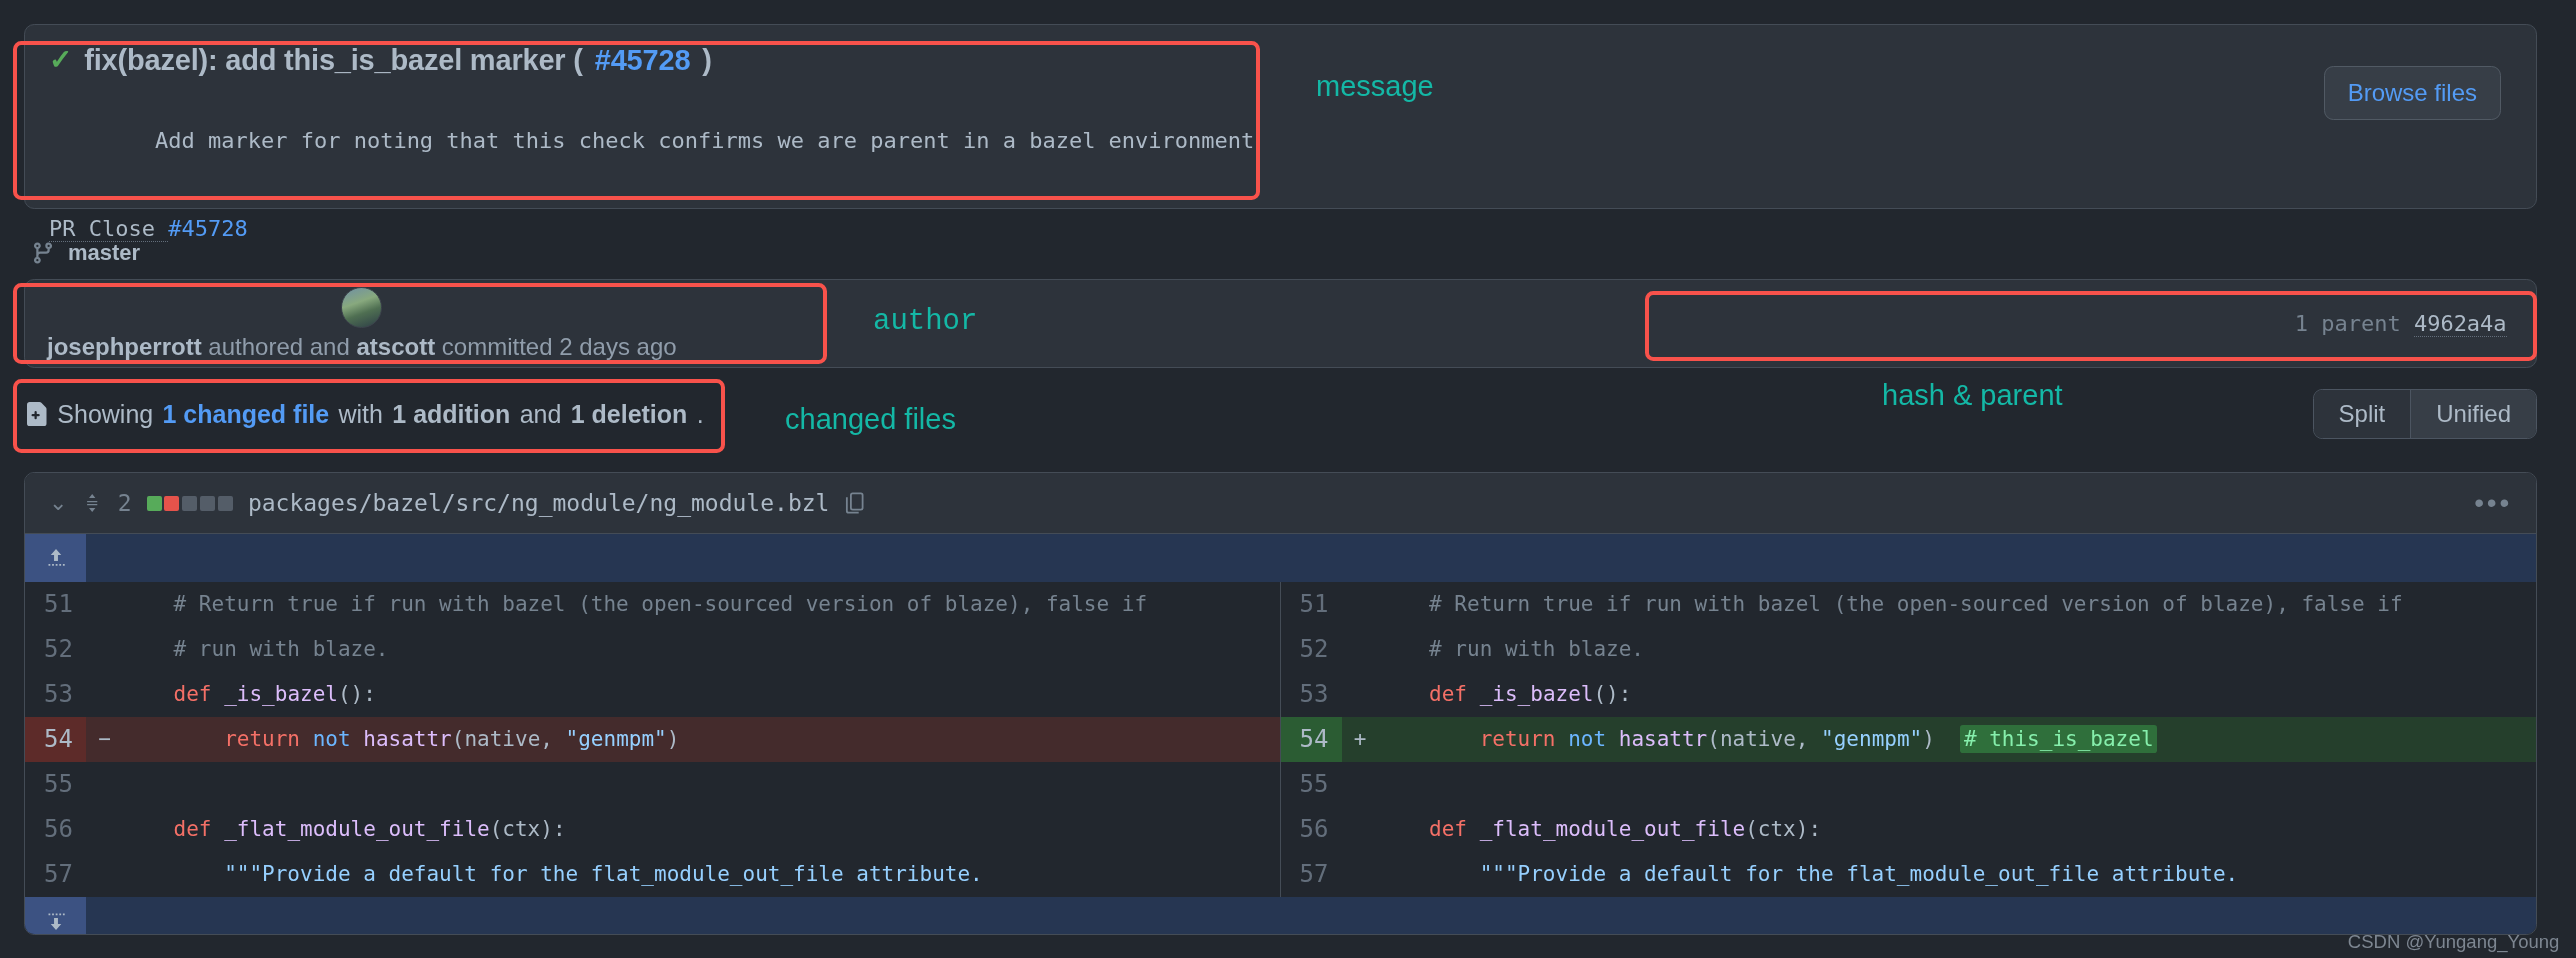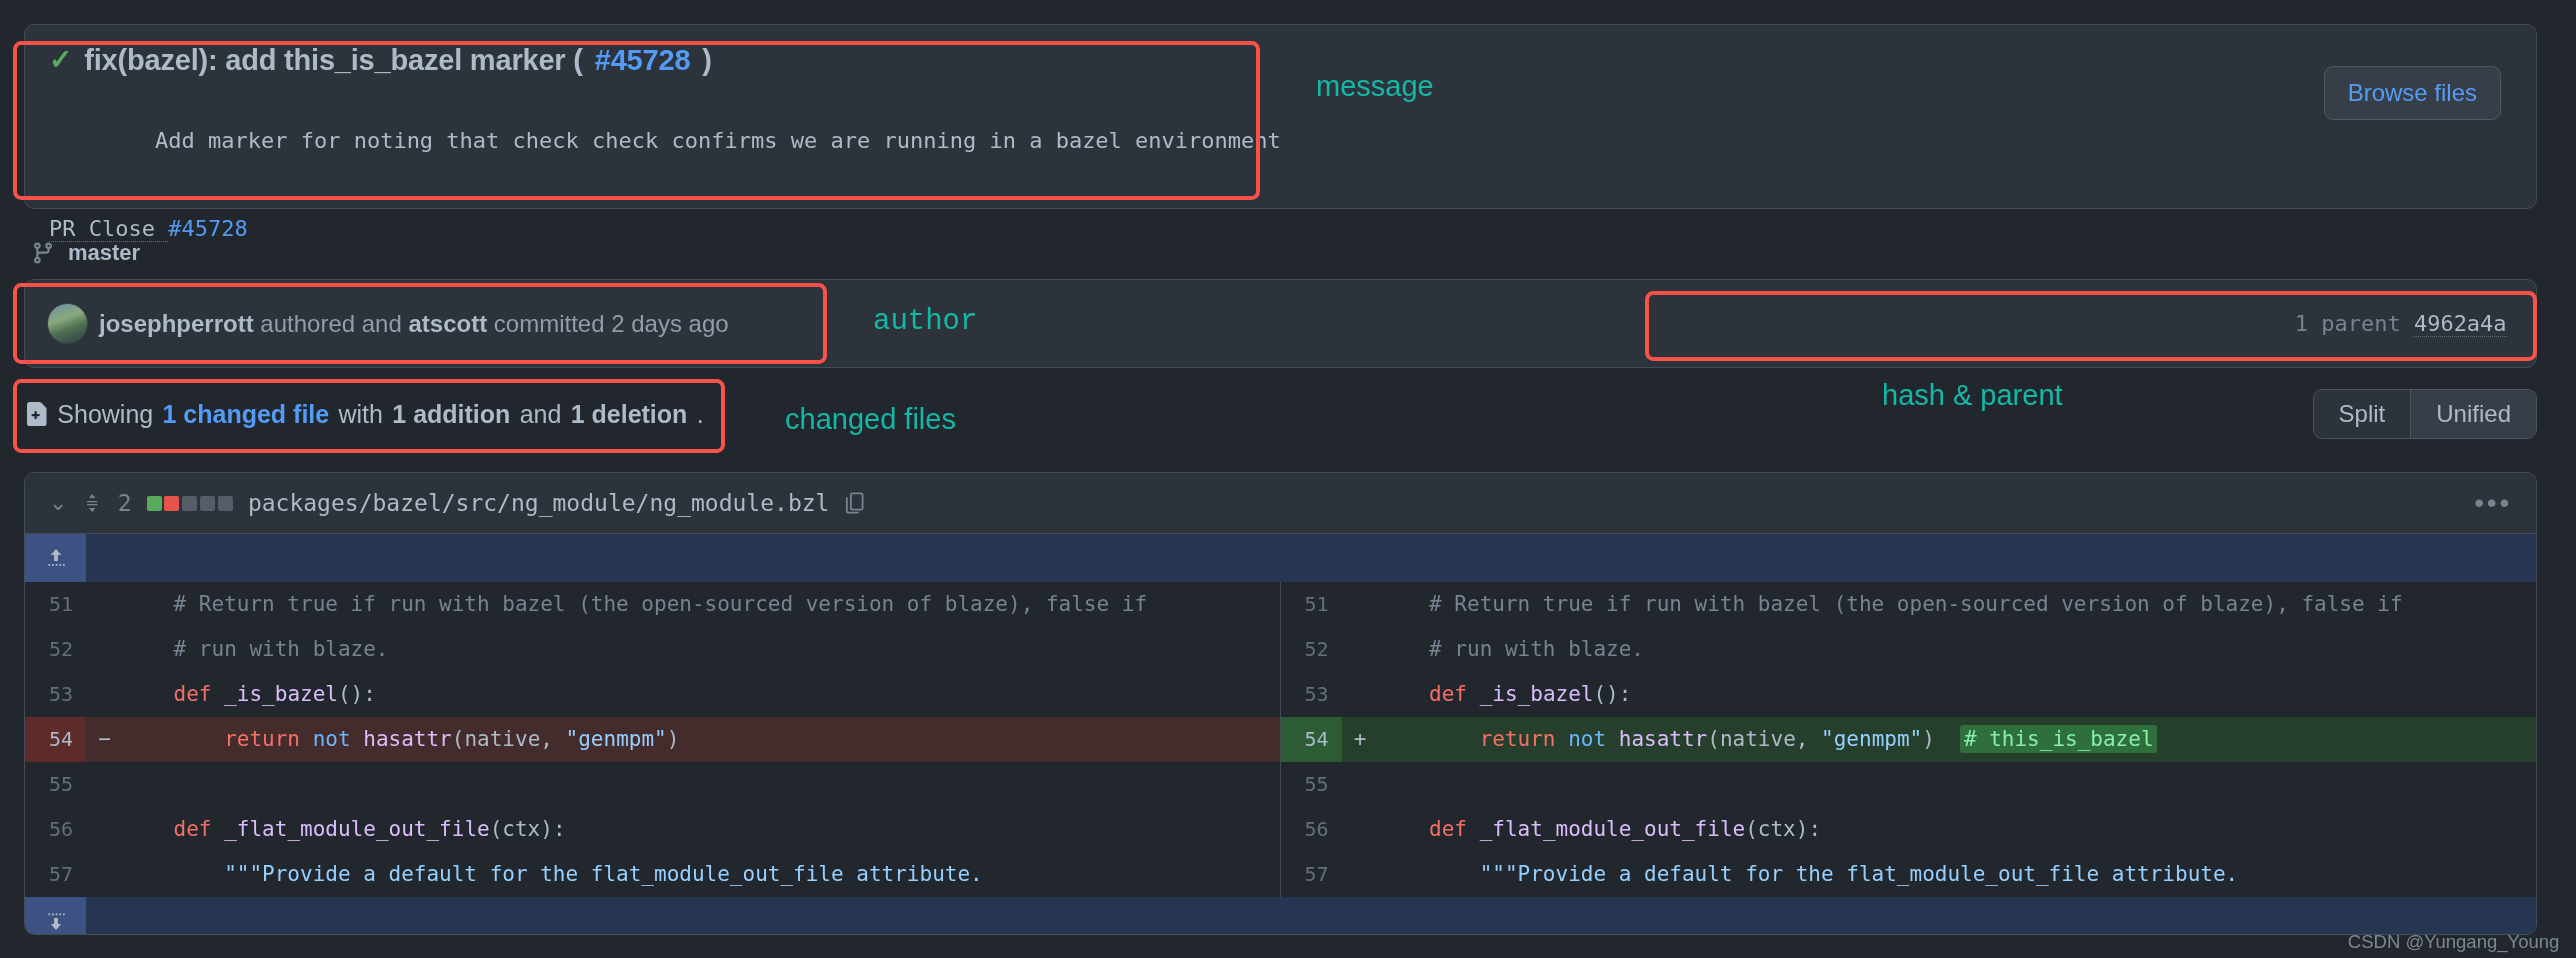--- a/index.html
+++ b/index.html
@@ -47,21 +47,21 @@
   .branch-icon { width: 24px; height: 28px; display: block; }
   .branch-name { font-size: 22px; font-weight: bold; color: #adbac7; }
 
   
   .author-bar {
     position: absolute; left: 24px; top: 279px; width: 2513px; height: 89px;
     background: #2d333b; border: 0.9px solid #444c56; border-radius: 10.2px;
     display: flex; align-items: center; justify-content: space-between;
     padding: 0 22px;
   }
-  .author-left { display: flex; align-items: center; gap: 11px; }
+  .author-left { display: flex; align-items: center; gap: 5px; flex-direction: column; }
   .avatar {
     width: 41px; height: 41px; border-radius: 50%; overflow: hidden; flex: none;
     background: linear-gradient(160deg,#6f8fa6 0%,#88a97e 38%,#4f6f52 62%,#2c3d46 100%);
     border: 0.9px solid #3d444d;
   }
   .author-text { font-size: 24px; color: #adbac7; }
   .author-text b { font-weight: bold; color: #adbac7; }
   .author-text .muted { color: #909dab; }
 
   .hash-box {
@@ -120,21 +120,21 @@
     width: 61px; height: 48px; background: #3c5282; display: flex;
     align-items: center; justify-content: center; flex: none;
   }
   .hunk-text { color: #768390; padding-left: 37px; }
 
   .drow { display: flex; align-items: stretch; min-height: 45px; }
   .pane { display: flex; width: 50%; align-items: stretch; }
   .pane.left { border-right: 0.9px solid #444c56; }
   .lnum {
     width: 61px; flex: none; text-align: right; padding-right: 13px;
-    color: #636e7b; line-height: 45px; font-size: 20px;
+    color: #636e7b; line-height: 45px; font-size: 24px;
   }
   .marker { width: 37px; flex: none; text-align: center; line-height: 45px; color: #adbac7; }
   .code { flex: 1; line-height: 45px; white-space: pre; overflow: hidden; color: #adbac7; padding-right: 9.3px; }
 
   .ctx { background: #22272e; }
   .del-row .lnum { background: #5d2b29; color: #adbac7; }
   .del-row .code, .del-row .marker { background: #442b2c; }
   .add-row .lnum { background: #2b5c33; color: #adbac7; }
   .add-row .code, .add-row .marker { background: #253f2c; }
 
@@ -168,21 +168,21 @@
 
   <div class="commit-card">
     <div class="commit-inner">
       <div class="commit-title">
         <span class="check-icon">✓</span>
         <span>fix(bazel): add this_is_bazel marker (</span>
           <span class="pr-link">#45728</span>
           <span>)</span>
       </div>
       <div class="commit-body">
-        <span>Add marker for noting that check check confirms we are running in a bazel environment</span>
+        <span>Add marker for noting that this check confirms we are parent in a bazel environment</span>
         <span class="line2"><span class="dotted">PR Close </span><span class="pr-ref">#45728</span></span>
       </div>
     </div>
     <button class="browse-files">Browse files</button>
   </div>
 
   <div class="branch-row">
     <svg class="branch-icon" viewBox="0 0 16 16">
       <path fill="#768390" d="M9.5 3.25a2.25 2.25 0 1 1 3 2.122V6A2.5 2.5 0 0 1 10 8.5H6a1 1 0 0 0-1 1v1.128a2.251 2.251 0 1 1-1.5 0V5.372a2.25 2.25 0 1 1 1.5 0v1.836A2.5 2.5 0 0 1 6 7h4a1 1 0 0 0 1-1v-.628A2.25 2.25 0 0 1 9.5 3.25zm-6 0a.75.75 0 1 0 1.5 0 .75.75 0 0 0-1.5 0zm8.25-.75a.75.75 0 1 0 0 1.5.75.75 0 0 0 0-1.5zM4.25 12a.75.75 0 1 0 0 1.5.75.75 0 0 0 0-1.5z"></path>
     </svg>

